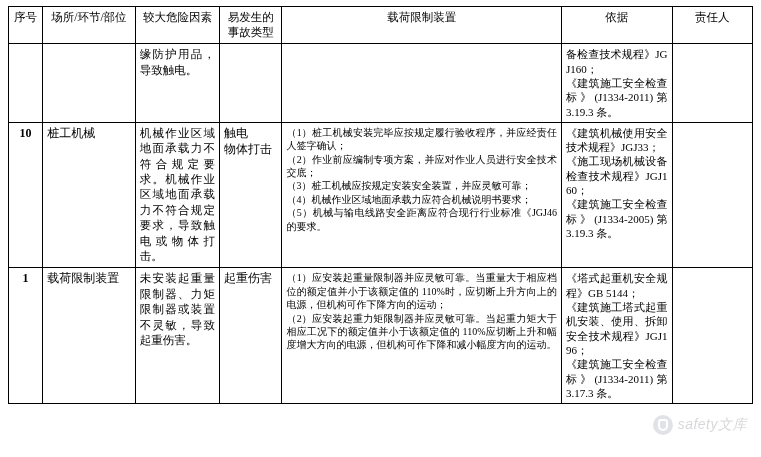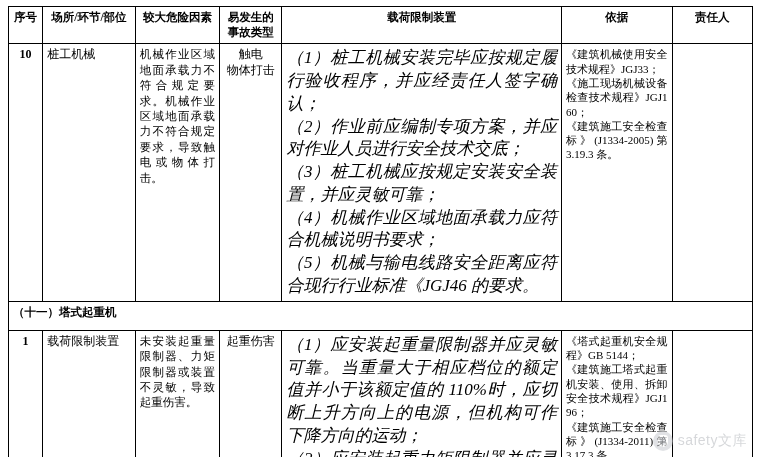--- a/index.html
+++ b/index.html
@@ -31,21 +31,21 @@
   table.risk-table td,
   table.risk-table th {
     border: 1px solid #000;
     padding: 3px 4px;
     vertical-align: top;
     word-break: break-all;
   }
   thead th {
     text-align: center;
     vertical-align: middle;
-    font-weight: bold;
+    font-weight: normal;
     padding: 5px 3px;
     height: 30px;
   }
   .col-seq      { width: 34px; }
   .col-place    { width: 92px; }
   .col-hazard   { width: 84px; }
   .col-accident { width: 62px; }
   .col-measure  { width: 278px; }
   .col-basis    { width: 110px; }
   .col-person   { width: 80px; }
@@ -54,35 +54,36 @@
   .j-text   { text-align: justify; text-justify: inter-ideograph; }
 
   .section-row td {
     text-align: left;
     vertical-align: middle;
     padding: 5px 6px;
     font-weight: bold;
     height: 22px;
   }
   .basis-cell { font-size: 11px; line-height: 1.3; }
-  .measure-cell { font-size: 17px; line-height: 1.34; font-style: italic; }
+  .measure-cell { font-size: 10px; line-height: 1.34; }
   .hazard-cell { font-size: 11.5px; line-height: 1.34; }
   .seq-cell { text-align: center; vertical-align: middle; font-size: 12px; font-weight: bold; }
   .place-cell { text-align: left; vertical-align: middle; font-size: 12px; }
-  .accident-cell { text-align: center; vertical-align: middle; font-size: 12px; }
+  .accident-cell { text-align: left; vertical-align: middle; font-size: 12px; }
 
   .watermark {
     position: absolute;
     right: 14px;
-    bottom: 6px;
+    bottom: 22px;
     display: flex;
     align-items: center;
     gap: 5px;
     opacity: 0.55;
     pointer-events: none;
+    font-style: italic;
   }
   .wm-logo {
     width: 20px;
     height: 20px;
     border-radius: 50%;
     background: #c9ccd1;
     position: relative;
   }
   .wm-logo::after {
     content: "";
@@ -123,41 +124,48 @@
         <th>场所/环节/部位</th>
         <th>较大危险因素</th>
         <th>易发生的事故类型</th>
         <th>载荷限制装置</th>
         <th>依据</th>
         <th>责任人</th>
       </tr>
     </thead>
     <tbody>
 
+      <tr>
+        <td class="seq-cell"></td>
+        <td class="place-cell"></td>
+        <td class="hazard-cell j-text">缘防护用品，导致触电。</td>
+        <td class="accident-cell"></td>
+        <td class="measure-cell j-text"></td>
+        <td class="basis-cell j-text" style="white-space: pre-line;">备检查技术规程》JGJ160；
+《建筑施工安全检查标》(J1334-2011)第 3.19.3 条。</td>
+        <td class="c-center"></td>
+      </tr>
 
       <tr>
         <td class="seq-cell">10</td>
         <td class="place-cell">桩工机械</td>
         <td class="hazard-cell j-text">机械作业区域地面承载力不符合规定要求。机械作业区域地面承载力不符合规定要求，导致触电或物体打击。</td>
         <td class="accident-cell" style="white-space: pre-line;">触电
 物体打击</td>
         <td class="measure-cell j-text" style="white-space: pre-line;">（1）桩工机械安装完毕应按规定履行验收程序，并应经责任人签字确认；
 （2）作业前应编制专项方案，并应对作业人员进行安全技术交底；
 （3）桩工机械应按规定安装安全装置，并应灵敏可靠；
 （4）机械作业区域地面承载力应符合机械说明书要求；
 （5）机械与输电线路安全距离应符合现行行业标准《JGJ46 的要求。</td>
         <td class="basis-cell j-text" style="white-space: pre-line;">《建筑机械使用安全技术规程》JGJ33；
 《施工现场机械设备检查技术规程》JGJ160；
 《建筑施工安全检查标》(J1334-2005)第 3.19.3 条。</td>
         <td class="c-center"></td>
       </tr>
 
-      <tr class="section-row">
-        <td colspan="7">（十一）塔式起重机</td>
-      </tr>
 
       <tr>
         <td class="seq-cell">1</td>
         <td class="place-cell">载荷限制装置</td>
         <td class="hazard-cell j-text">未安装起重量限制器、力矩限制器或装置不灵敏，导致起重伤害。</td>
         <td class="accident-cell">起重伤害</td>
         <td class="measure-cell j-text" style="white-space: pre-line;">（1）应安装起重量限制器并应灵敏可靠。当重量大于相应档位的额定值并小于该额定值的 110%时，应切断上升方向上的电源，但机构可作下降方向的运动；
 （2）应安装起重力矩限制器并应灵敏可靠。当起重力矩大于相应工况下的额定值并小于该额定值的 110%应切断上升和幅度增大方向的电源，但机构可作下降和减小幅度方向的运动。</td>
         <td class="basis-cell j-text" style="white-space: pre-line;">《塔式起重机安全规程》GB 5144；
 《建筑施工塔式起重机安装、使用、拆卸安全技术规程》JGJ196；

